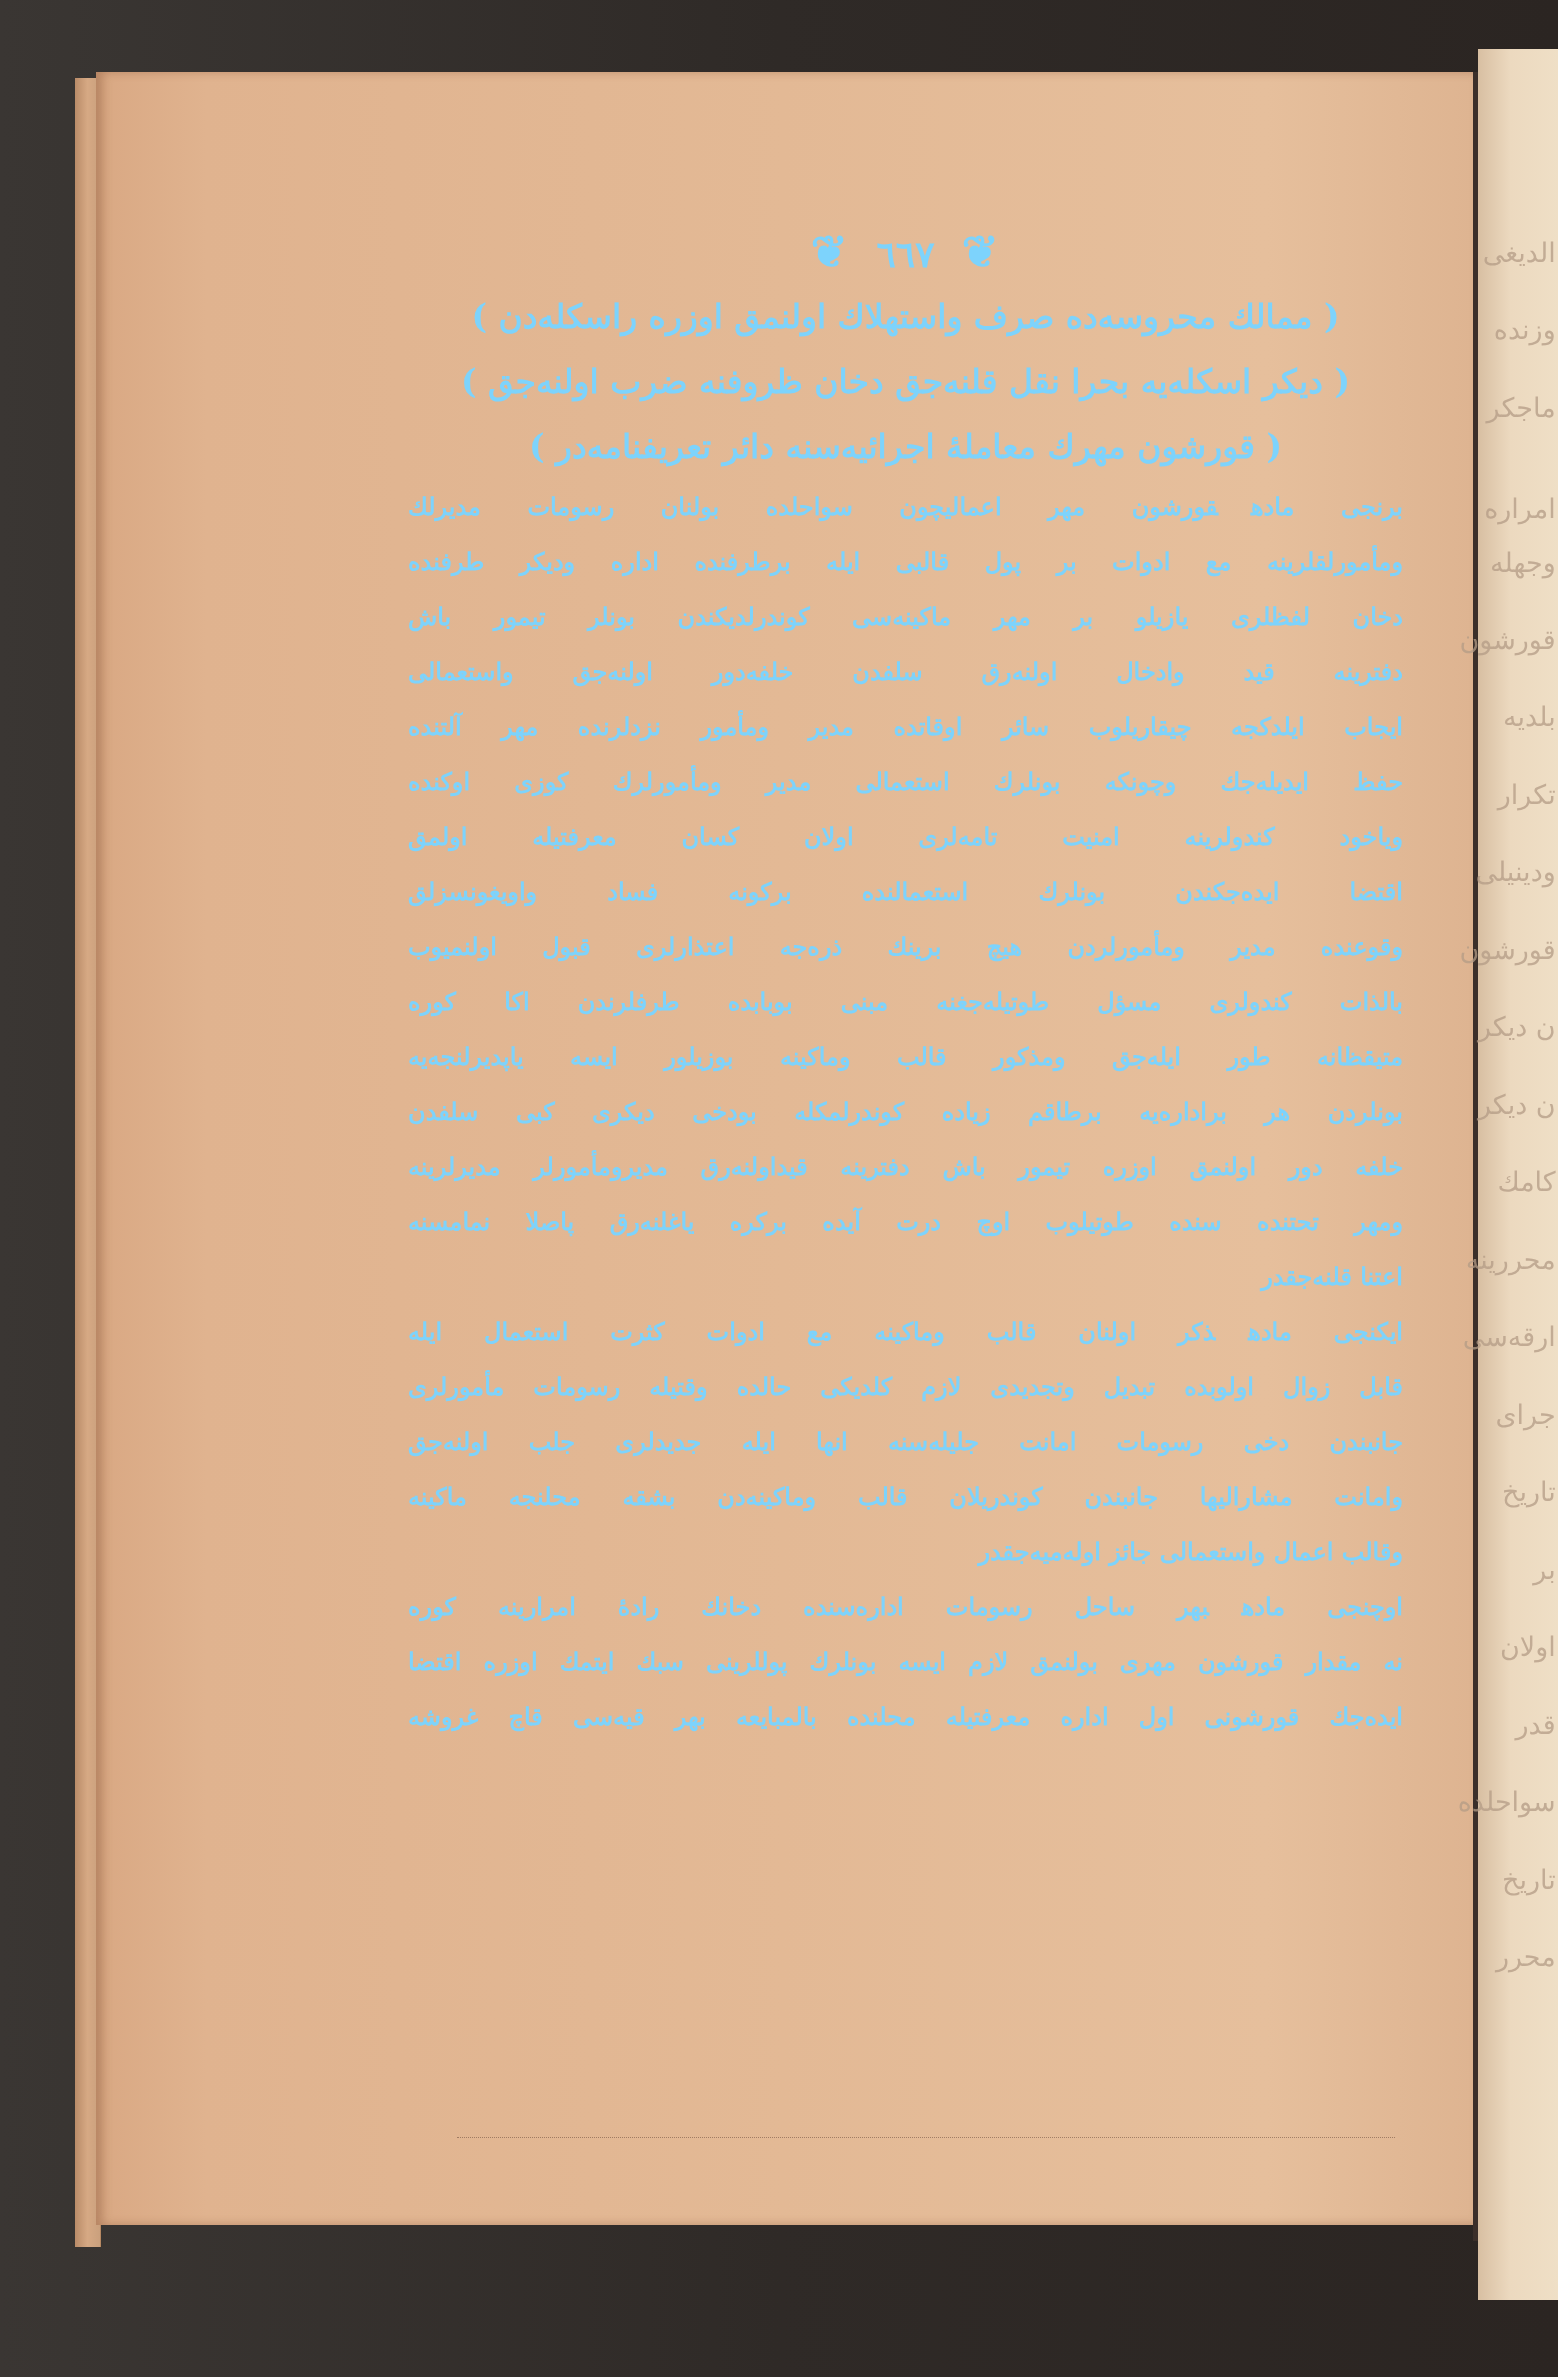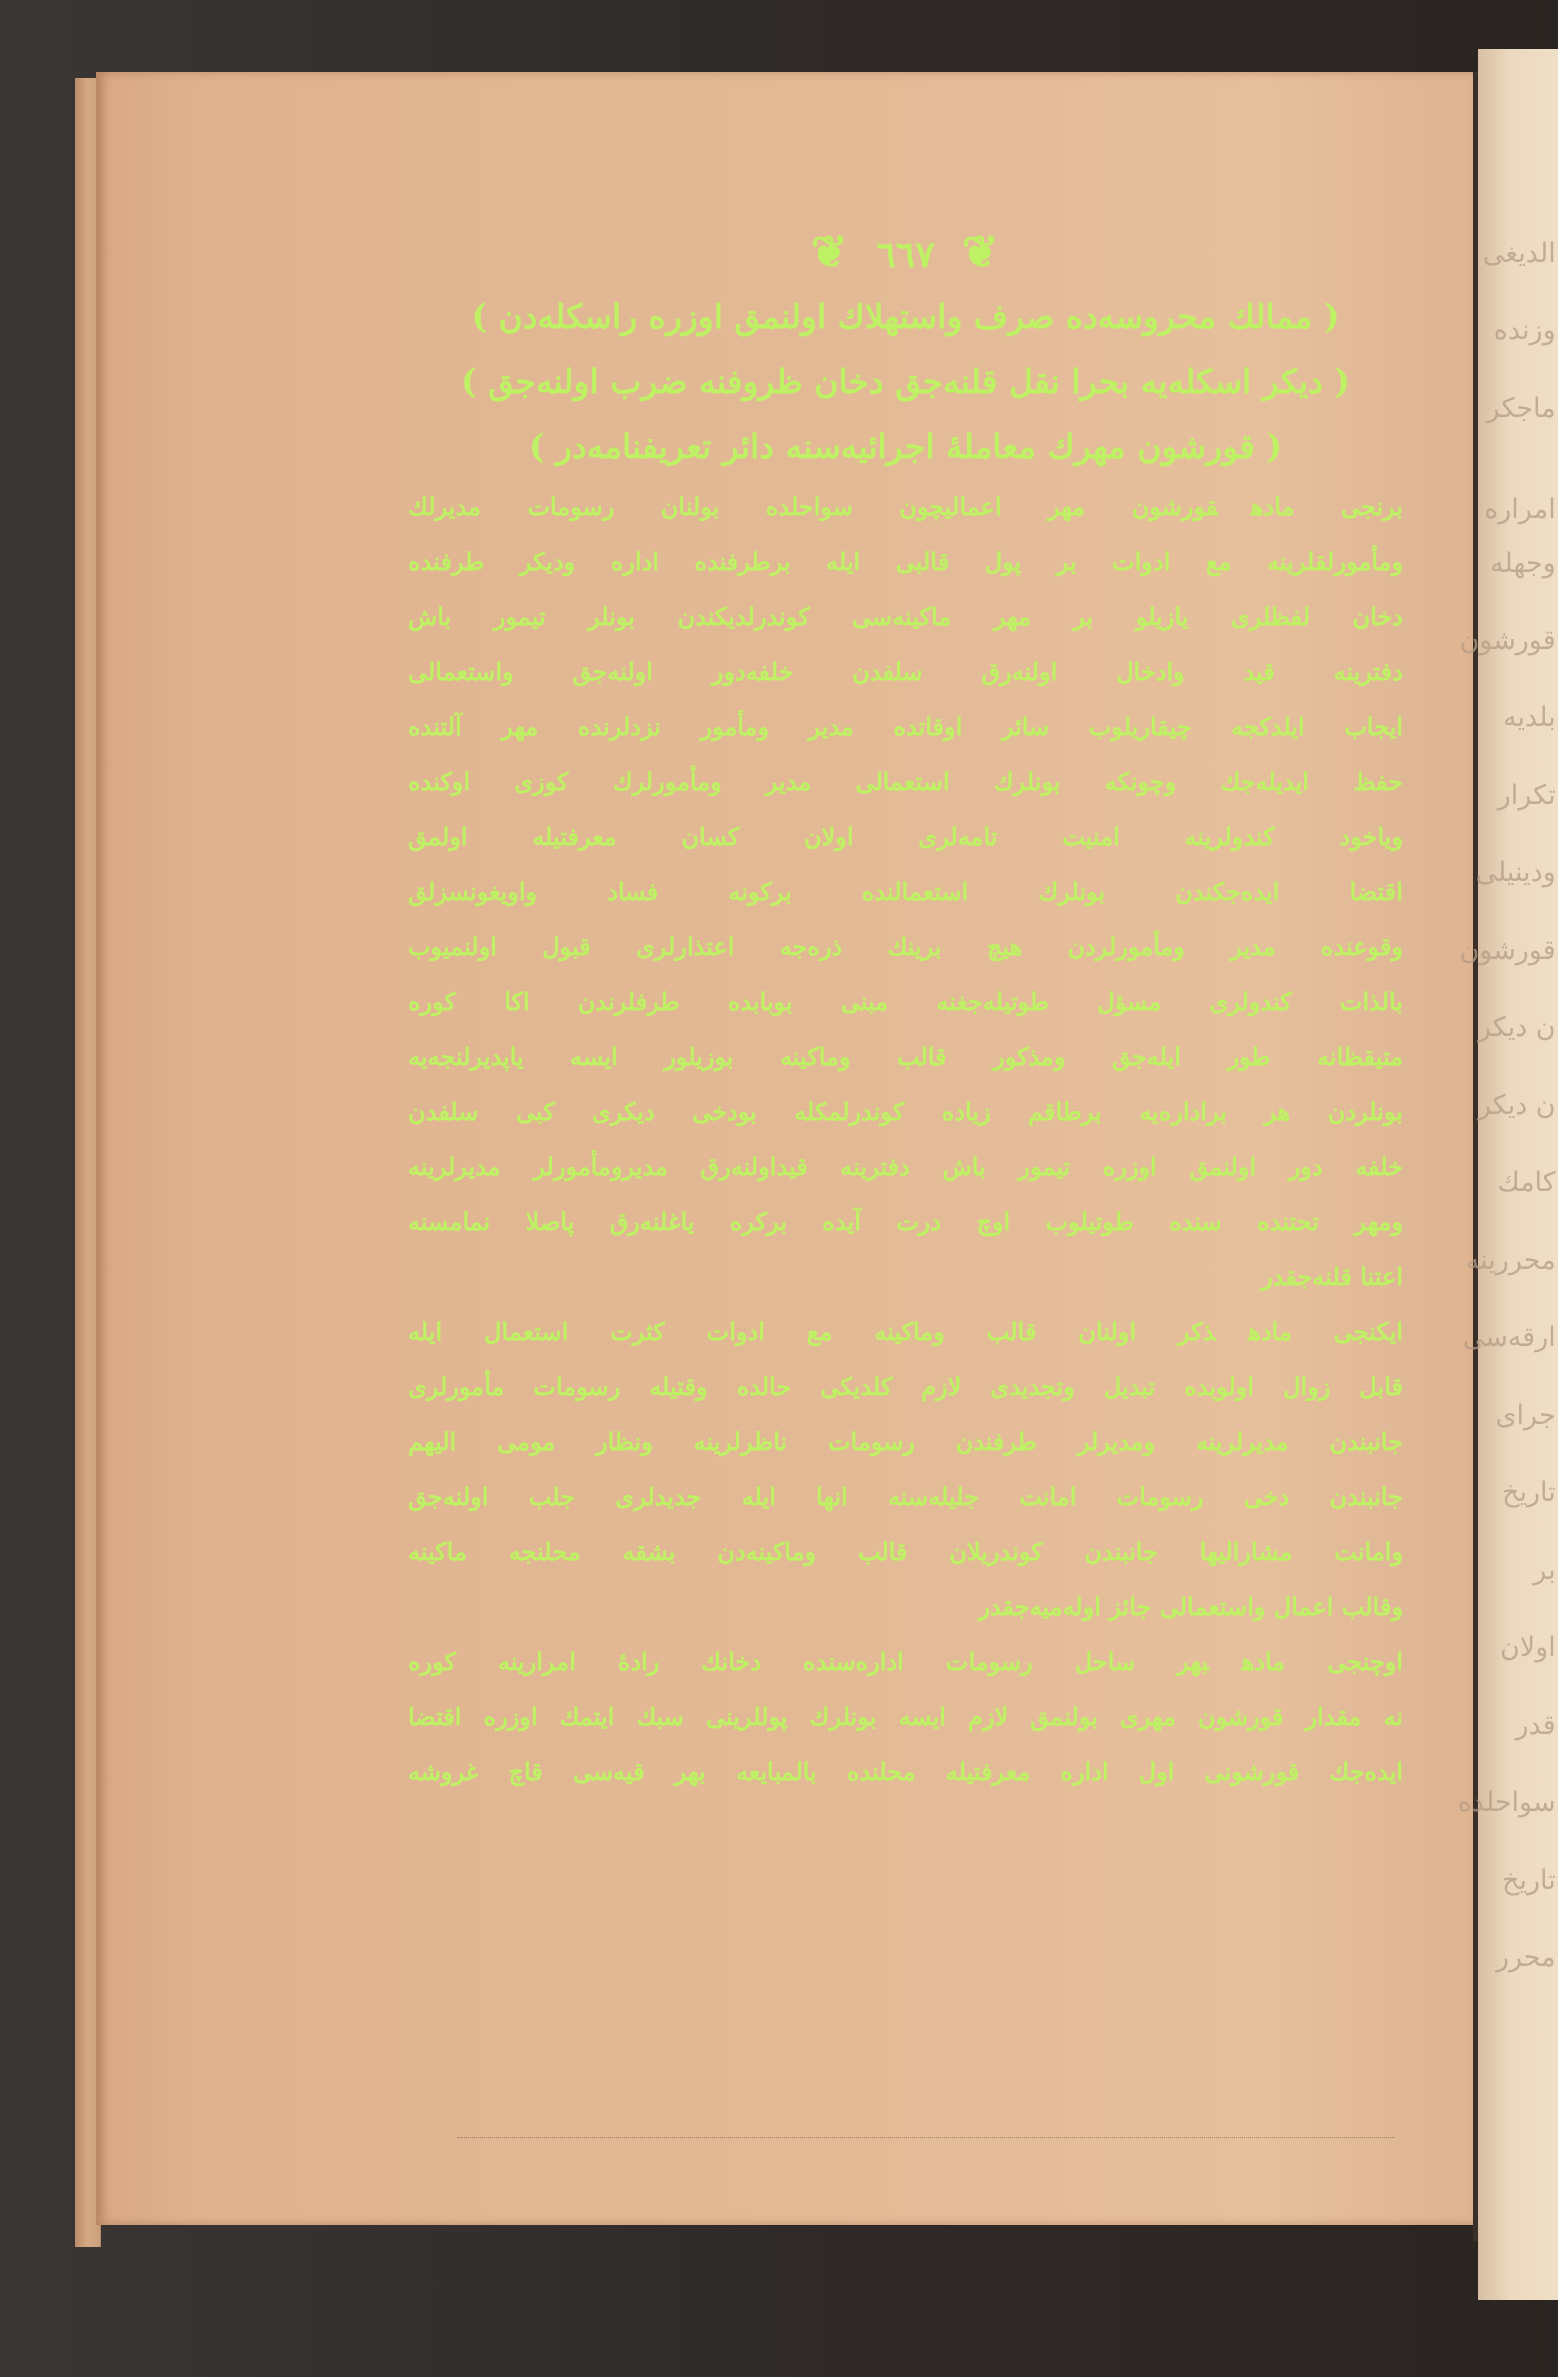--- a/index.html
+++ b/index.html
@@ -30,21 +30,21 @@
     position:absolute; left:1478px; top:49px; width:81px; height:2251px;
     background:linear-gradient(90deg,#d8bfa2,#ecd9bf 40%,#efdfc6);
   }
   .next-page .ghost {
     position:absolute; right:3.3px; direction:rtl;
     font-family:"DejaVu Serif", serif; font-size:27px; color:#b49c86; opacity:.75;
     white-space:nowrap;
   }
   .text-block {
     position:absolute; left:408px; top:219px; width:995px;
-    direction:rtl; color:#bef264;
+    direction:rtl; color:#7dd3fc;
     font-family:"DejaVu Serif", serif;
   }
   .page-number {
     text-align:center; font-size:36px; font-weight:bold; height:65px; line-height:65px;
     letter-spacing:1.6px;
   }
   .page-number .orn { font-size:44px; display:inline-block; margin:0 14.7px; }
   .heading-line {
     text-align:center; font-size:33px; font-weight:bold; height:65px; line-height:65px;
     white-space:nowrap;
@@ -90,21 +90,20 @@
       <div class="body-line"><span>اقتضا ایده‌جكندن بونلرك استعمالنده بركونه فساد واویغونسزلق</span></div>
       <div class="body-line"><span>وقوعنده مدیر ومأمورلردن هیچ برینك ذره‌جه اعتذارلری قبول اولنمیوب</span></div>
       <div class="body-line"><span>بالذات كندولری مسؤل طوتیله‌جغنه مبنی بوبابده طرفلرندن اكا كوره</span></div>
       <div class="body-line"><span>متیقظانه طور ایله‌جق ومذكور قالب وماكینه بوزیلور ایسه یاپدیرلنجه‌یه</span></div>
       <div class="body-line"><span>بونلردن هر براداره‌یه برطاقم زیاده كوندرلمكله بودخی دیكری كبی سلفدن</span></div>
       <div class="body-line"><span>خلفه دور اولنمق اوزره تیمور باش دفترینه قیداولنه‌رق مدیرومأمورلر مدیرلرینه</span></div>
       <div class="body-line"><span>ومهر تحتنده سنده طوتیلوب اوچ درت آیده بركره یاغلنه‌رق پاصلا نمامسنه</span></div>
       <div class="body-line last"><span>اعتنا قلنه‌جقدر</span></div>
       <div class="body-line"><span class="article-label">ایكنجی ماده</span><span>ذكر اولنان قالب وماكینه مع ادوات كثرت استعمال ایله</span></div>
       <div class="body-line"><span>قابل زوال اولوبده تبدیل وتجدیدی لازم كلدیكی حالده وقتیله رسومات مأمورلری</span></div>
-      <div class="body-line"><span>جانبندن مدیرلرینه ومدیرلر طرفندن رسومات ناظرلرینه ونظار مومی الیهم</span></div>
       <div class="body-line"><span>جانبندن دخی رسومات امانت جلیله‌سنه انها ایله جدیدلری جلب اولنه‌جق</span></div>
       <div class="body-line"><span>وامانت مشارالیها جانبندن كوندریلان قالب وماكینه‌دن بشقه محلنجه ماكینه</span></div>
       <div class="body-line last"><span>وقالب اعمال واستعمالی جائز اوله‌میه‌جقدر</span></div>
       <div class="body-line"><span class="article-label">اوچنجی ماده</span><span>بهر ساحل رسومات اداره‌سنده دخانك راده‌ٔ امرارینه كوره</span></div>
       <div class="body-line"><span>نه مقدار قورشون مهری بولنمق لازم ایسه بونلرك پوللرینی سبك ایتمك اوزره اقتضا</span></div>
       <div class="body-line"><span>ایده‌جك قورشونی اول اداره معرفتیله محلنده بالمبایعه بهر قیه‌سی قاچ غروشه</span></div>
     </div>
 </div>
 
 <div class="specks"></div>

